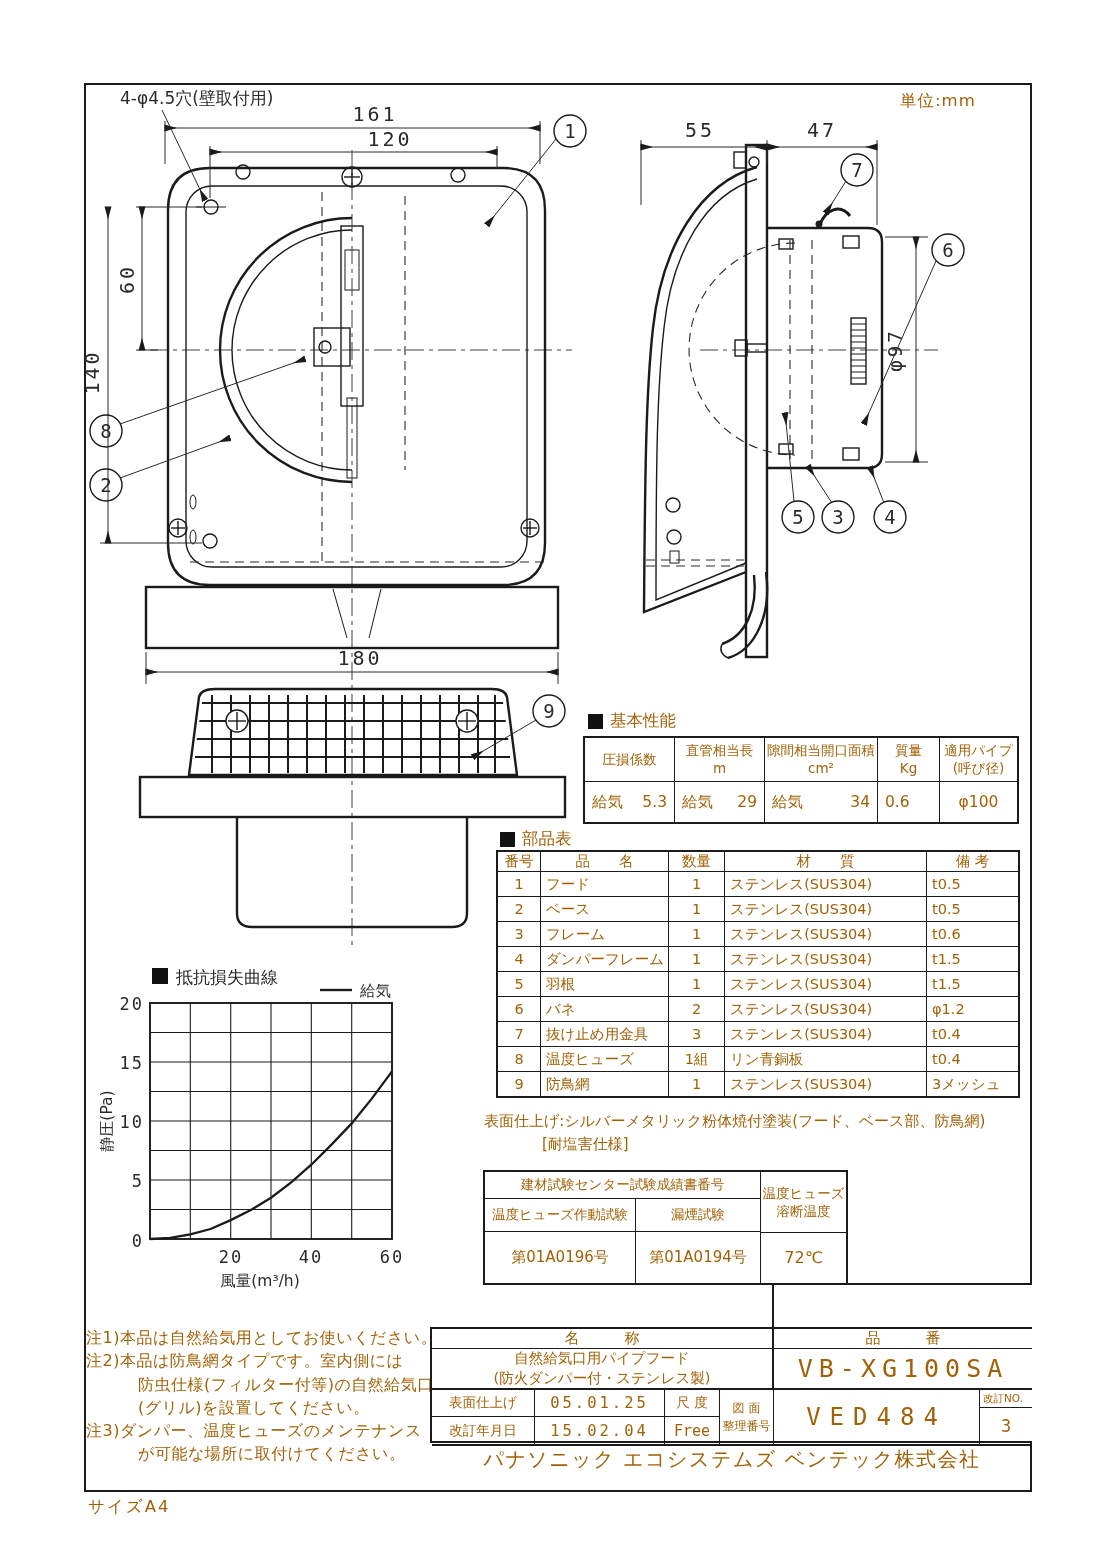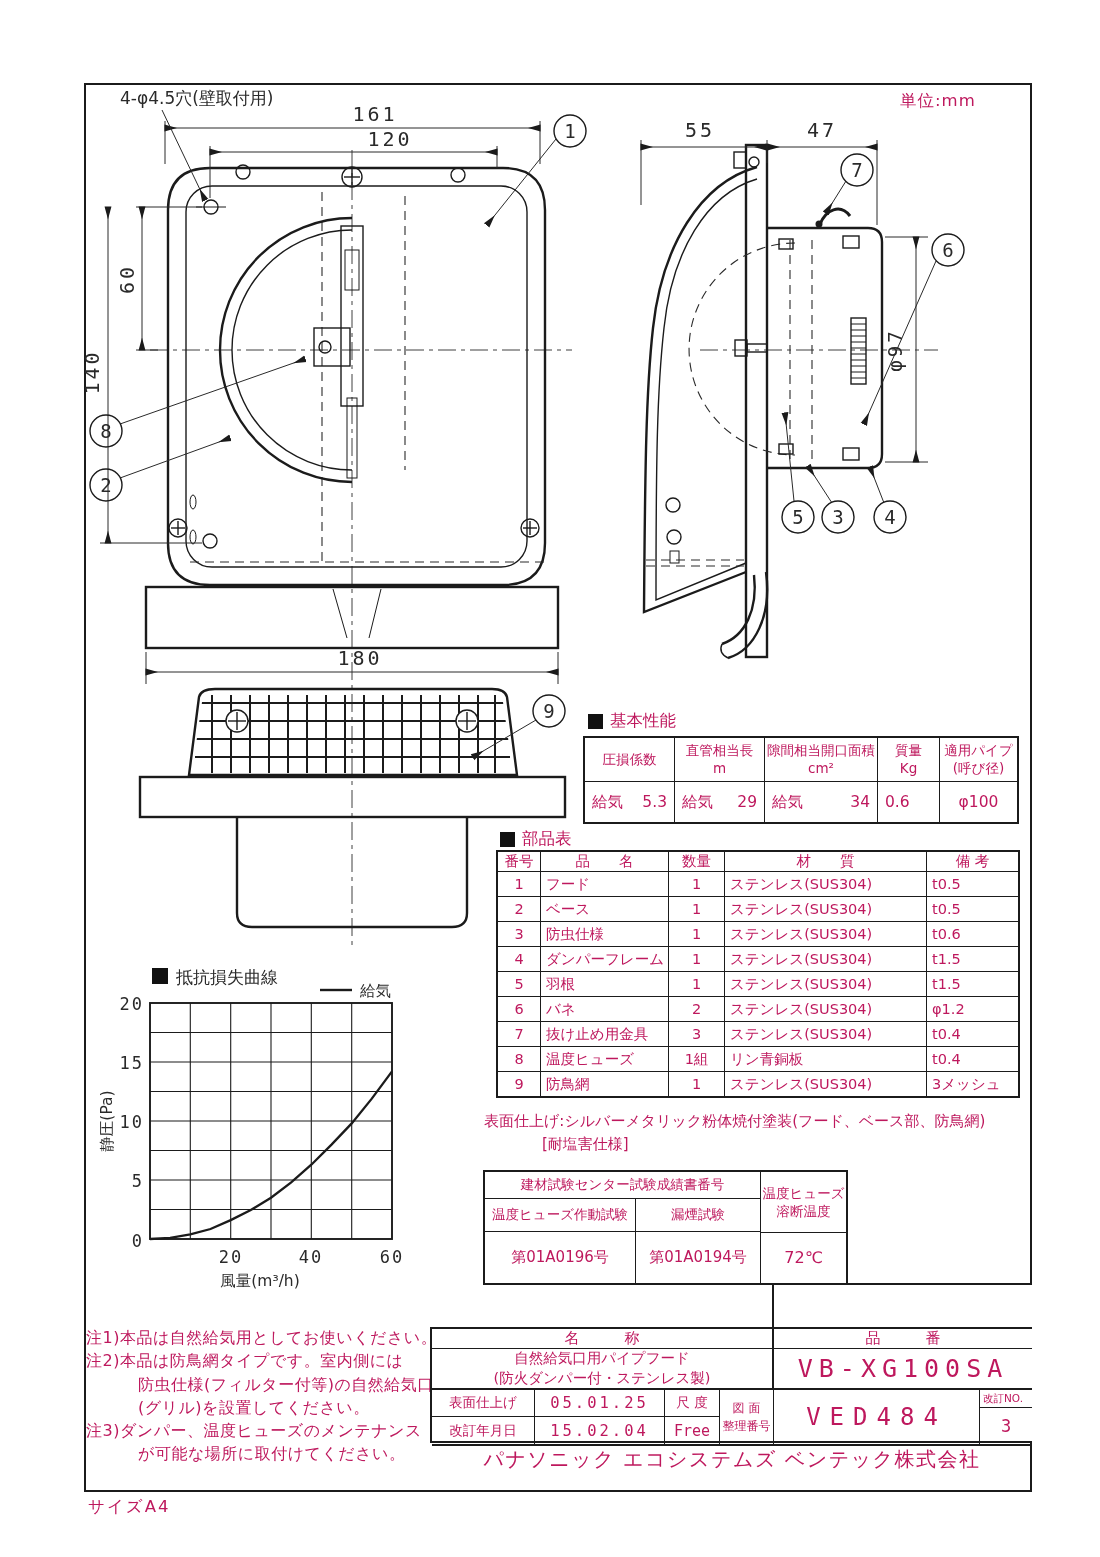--- a/index.html
+++ b/index.html
@@ -1,17 +1,17 @@
 <!DOCTYPE html>
 <html><head>
 <meta charset="utf-8">
 <style>
   html,body{margin:0;padding:0;background:#ffffff;}
   .sheet{position:relative;width:1100px;height:1557px;background:#fff;overflow:hidden;
-         font-family:"DejaVu Sans","Liberation Sans",sans-serif;color:#be185d;}
+         font-family:"DejaVu Sans","Liberation Sans",sans-serif;color:#a16207;}
   .frame{position:absolute;left:84px;top:83px;width:948px;height:1409px;border:2.5px solid #1b1b1b;box-sizing:border-box;}
   .abs{position:absolute;box-sizing:border-box;}
   svg.overlay{position:absolute;left:0;top:0;}
   svg .ln{stroke:#1b1b1b;fill:none;}
   svg .thick{stroke-width:2.4;}
   svg .med{stroke-width:1.4;}
   svg .thin{stroke-width:1;}
   svg .cl{stroke:#2a2a2a;stroke-width:0.9;stroke-dasharray:18 5 4 5;fill:none;}
   svg .dsh{stroke:#2a2a2a;stroke-width:1.1;stroke-dasharray:9 6;fill:none;}
   svg .dim{stroke:#2a2a2a;stroke-width:1;fill:none;}
@@ -426,21 +426,21 @@
         </tr>
         <tr>
           <td class="pc0">2</td>
           <td class="pc1">ベース</td>
           <td class="pc2">1</td>
           <td class="pc3">ステンレス(SUS304)</td>
           <td class="pc4">t0.5</td>
         </tr>
         <tr>
           <td class="pc0">3</td>
-          <td class="pc1">防虫仕様</td>
+          <td class="pc1">フレーム</td>
           <td class="pc2">1</td>
           <td class="pc3">ステンレス(SUS304)</td>
           <td class="pc4">t0.6</td>
         </tr>
         <tr>
           <td class="pc0">4</td>
           <td class="pc1">ダンパーフレーム</td>
           <td class="pc2">1</td>
           <td class="pc3">ステンレス(SUS304)</td>
           <td class="pc4">t1.5</td>

